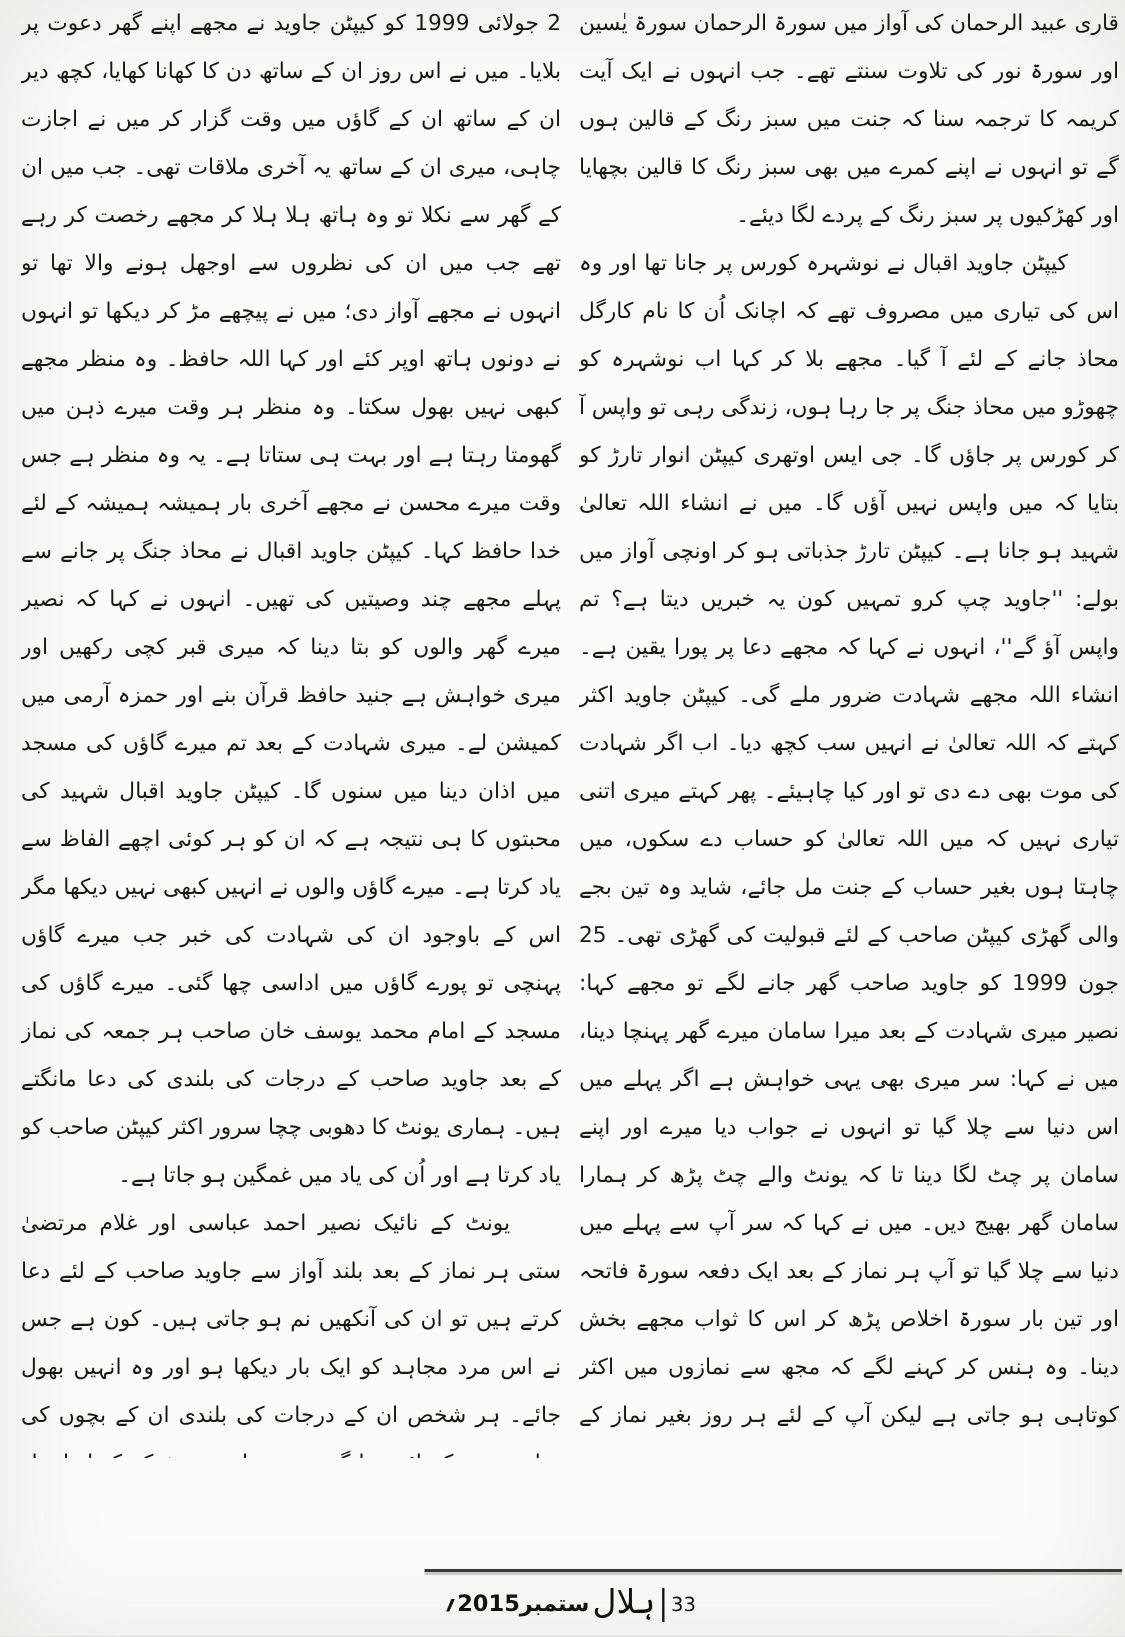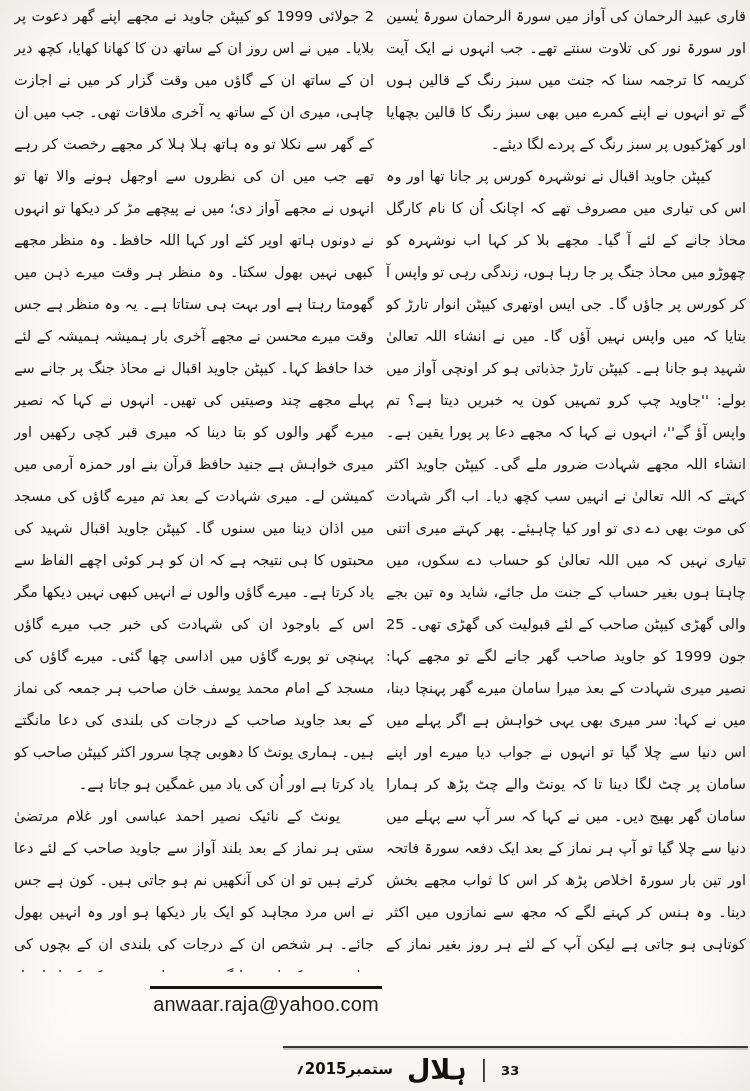--- a/index.html
+++ b/index.html
@@ -59,66 +59,65 @@
     box-shadow: 0 2px 0 rgba(60,58,52,0.25);
   }
   .footer-logo {
     position: absolute;
     left: 296px;
     top: 1053px;
     height: 32px;
     display: flex;
     align-items: center;
     direction: ltr;
-    gap: 14px;
+    gap: 2px;
     color: #14110d;
   }
   .footer-issue {
     direction: rtl;
     font-size: 15px;
     font-weight: bold;
     letter-spacing: -0.5px;
   }
   .footer-brand {
     direction: rtl;
-    font-size: 27px;
-    font-weight: 700;
+    font-size: 22px;
+    font-weight: 400;
     letter-spacing: -1px;
     line-height: 1;
   }
   .footer-sep {
     font-size: 19px;
     font-weight: 400;
     color: #14110d;
     transform: scaleY(1.2);
   }
   .footer-pagenum {
     font-size: 13px;
-    font-weight: bold;
+    font-weight: normal;
     padding-top: 2px;
   }
 </style>
 </head>
 <body>
 
 <div class="page">
 
   <div class="column column-right">
     <p>قاری عبید الرحمان کی آواز میں سورۃ الرحمان سورۃ یٰسین اور سورۃ نور کی تلاوت سنتے تھے۔ جب انہوں نے ایک آیت کریمہ کا ترجمہ سنا کہ جنت میں سبز رنگ کے قالین ہوں گے تو انہوں نے اپنے کمرے میں بھی سبز رنگ کا قالین بچھایا اور کھڑکیوں پر سبز رنگ کے پردے لگا دیئے۔</p>
     <p class="indented">کیپٹن جاوید اقبال نے نوشہرہ کورس پر جانا تھا اور وہ اس کی تیاری میں مصروف تھے کہ اچانک اُن کا نام کارگل محاذ جانے کے لئے آ گیا۔ مجھے بلا کر کہا اب نوشہرہ کو چھوڑو میں محاذ جنگ پر جا رہا ہوں، زندگی رہی تو واپس آ کر کورس پر جاؤں گا۔ جی ایس اوتھری کیپٹن انوار تارڑ کو بتایا کہ میں واپس نہیں آؤں گا۔ میں نے انشاء اللہ تعالیٰ شہید ہو جانا ہے۔ کیپٹن تارڑ جذباتی ہو کر اونچی آواز میں بولے: ''جاوید چپ کرو تمہیں کون یہ خبریں دیتا ہے؟ تم واپس آؤ گے''، انہوں نے کہا کہ مجھے دعا پر پورا یقین ہے۔ انشاء اللہ مجھے شہادت ضرور ملے گی۔ کیپٹن جاوید اکثر کہتے کہ اللہ تعالیٰ نے انہیں سب کچھ دیا۔ اب اگر شہادت کی موت بھی دے دی تو اور کیا چاہیئے۔ پھر کہتے میری اتنی تیاری نہیں کہ میں اللہ تعالیٰ کو حساب دے سکوں، میں چاہتا ہوں بغیر حساب کے جنت مل جائے، شاید وہ تین بجے والی گھڑی کیپٹن صاحب کے لئے قبولیت کی گھڑی تھی۔ 25 جون 1999 کو جاوید صاحب گھر جانے لگے تو مجھے کہا: نصیر میری شہادت کے بعد میرا سامان میرے گھر پہنچا دینا، میں نے کہا: سر میری بھی یہی خواہش ہے اگر پہلے میں اس دنیا سے چلا گیا تو انہوں نے جواب دیا میرے اور اپنے سامان پر چٹ لگا دینا تا کہ یونٹ والے چٹ پڑھ کر ہمارا سامان گھر بھیج دیں۔ میں نے کہا کہ سر آپ سے پہلے میں دنیا سے چلا گیا تو آپ ہر نماز کے بعد ایک دفعہ سورۃ فاتحہ اور تین بار سورۃ اخلاص پڑھ کر اس کا ثواب مجھے بخش دینا۔ وہ ہنس کر کہنے لگے کہ مجھ سے نمازوں میں اکثر کوتاہی ہو جاتی ہے لیکن آپ کے لئے ہر روز بغیر نماز کے ہی پڑھ لیا کروں گا لیکن آپ میرے ساتھ وعدہ کریں آپ کو میرے لئے ہر نماز کے بعد یہی پڑھنا ہوگا اور اللہ تعالیٰ سے میری بخشش طلب کرنا ہوگی۔ میں نے کہا: سر سنا ہے شہید اپنے رشتہ داروں کی شفاعت کا ذریعہ بنتا ہے۔ آپ نے روز قیامت میری شفاعت کرنی ہوگی۔ انہوں نے کہا کہ اگر اللہ تعالیٰ نے مجھے شہادت نصیب کی تو ضرور آپ کی سفارش کروں گا۔ میں نے ہنس کر کہا: سر آپ بھول جائیں گے تو کہنے لگے ایسے نہیں ہوسکتا، تم میری خدمت کرتے رہے ہو، اب تم میرے ہی خاندان کا حصہ ہو، وہ دنیا اور ہے، وہاں بھول جانا آسان نہیں۔ وعدہ رہا۔ پہلے تمہاری سفارش کروں گا ہاں وعدہ کرو اگر تم شہید ہو گئے تو پھر مجھے جنت میں لے جانا۔</p>
 
   </div>
 
   <div class="column column-left">
     <p>2 جولائی 1999 کو کیپٹن جاوید نے مجھے اپنے گھر دعوت پر بلایا۔ میں نے اس روز ان کے ساتھ دن کا کھانا کھایا، کچھ دیر ان کے ساتھ ان کے گاؤں میں وقت گزار کر میں نے اجازت چاہی، میری ان کے ساتھ یہ آخری ملاقات تھی۔ جب میں ان کے گھر سے نکلا تو وہ ہاتھ ہلا ہلا کر مجھے رخصت کر رہے تھے جب میں ان کی نظروں سے اوجھل ہونے والا تھا تو انہوں نے مجھے آواز دی؛ میں نے پیچھے مڑ کر دیکھا تو انہوں نے دونوں ہاتھ اوپر کئے اور کہا اللہ حافظ۔ وہ منظر مجھے کبھی نہیں بھول سکتا۔ وہ منظر ہر وقت میرے ذہن میں گھومتا رہتا ہے اور بہت ہی ستاتا ہے۔ یہ وہ منظر ہے جس وقت میرے محسن نے مجھے آخری بار ہمیشہ ہمیشہ کے لئے خدا حافظ کہا۔ کیپٹن جاوید اقبال نے محاذ جنگ پر جانے سے پہلے مجھے چند وصیتیں کی تھیں۔ انہوں نے کہا کہ نصیر میرے گھر والوں کو بتا دینا کہ میری قبر کچی رکھیں اور میری خواہش ہے جنید حافظ قرآن بنے اور حمزہ آرمی میں کمیشن لے۔ میری شہادت کے بعد تم میرے گاؤں کی مسجد میں اذان دینا میں سنوں گا۔ کیپٹن جاوید اقبال شہید کی محبتوں کا ہی نتیجہ ہے کہ ان کو ہر کوئی اچھے الفاظ سے یاد کرتا ہے۔ میرے گاؤں والوں نے انہیں کبھی نہیں دیکھا مگر اس کے باوجود ان کی شہادت کی خبر جب میرے گاؤں پہنچی تو پورے گاؤں میں اداسی چھا گئی۔ میرے گاؤں کی مسجد کے امام محمد یوسف خان صاحب ہر جمعہ کی نماز کے بعد جاوید صاحب کے درجات کی بلندی کی دعا مانگتے ہیں۔ ہماری یونٹ کا دھوبی چچا سرور اکثر کیپٹن صاحب کو یاد کرتا ہے اور اُن کی یاد میں غمگین ہو جاتا ہے۔</p>
     <p class="indented">یونٹ کے نائیک نصیر احمد عباسی اور غلام مرتضیٰ ستی ہر نماز کے بعد بلند آواز سے جاوید صاحب کے لئے دعا کرتے ہیں تو ان کی آنکھیں نم ہو جاتی ہیں۔ کون ہے جس نے اس مرد مجاہد کو ایک بار دیکھا ہو اور وہ انہیں بھول جائے۔ ہر شخص ان کے درجات کی بلندی ان کے بچوں کی درازی عمر کے لئے دعا گو ہے۔ ہماری یونٹ کے کرنل امتیاز صاحب نے انگریزی اخبار میں جاوید صاحب کے متعلق مضمون لکھا اور دعا کی کہ اللہ ہمیں اتنی زندگی دے کہ حمزہ جاوید اسی شان سے ''ہیون آف دی ہیونز'' میں آئے اور اپنے باپ کی کرسی پر بیٹھے۔ دعا ہے کہ ہر پاکستانی افسر اور جوان کیپٹن جاوید جیسا ہو اور کوئی میلی آنکھ سے اس ملک کی سرحدوں کی طرف دیکھنے کی ہمت نہ کرے (آمین)</p>
 
   </div>
 
-  <div class="email-block">anwaar.raja@yahoo.com</div>
 
   <div class="footer-rule"></div>
 
   <div class="footer-logo">
     <span class="footer-issue">ستمبر2015؍</span>
     <span class="footer-brand">ہلال</span>
     <span class="footer-sep">|</span>
     <span class="footer-pagenum">33</span>
   </div>
 

